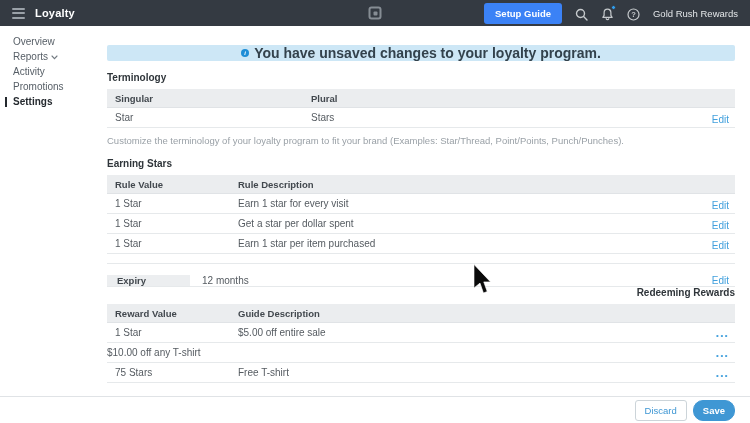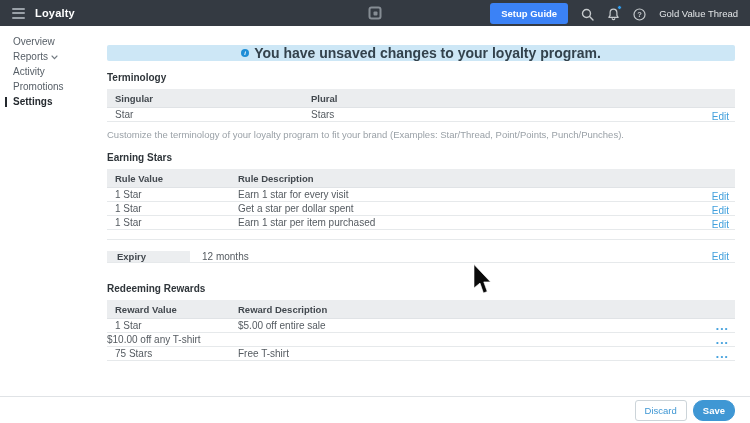--- a/index.html
+++ b/index.html
@@ -40,21 +40,21 @@
   .banner-icon { width:8px; height:8px; border-radius:50%; background:#1e8dd6; color:#fff;
     font-size:6px; font-weight:bold; line-height:8px; text-align:center; font-style:italic; }
   .banner-text { font-size:14px; color:#33424c; font-weight:bold; }
 
   .section-heading { font-size:10px; font-weight:bold; color:#2f353a; margin-top:11px; margin-bottom:6px; }
 
   .tbl { width:100%; }
   .thead { display:flex; align-items:center; height:19px; background:#ebedef;
     border-bottom:1px solid #e0e3e6; }
   .th { font-size:9.5px; font-weight:bold; color:#42484e; }
-  .trow { display:flex; align-items:center; height:14px; border-bottom:1px solid #e6e9eb;
+  .trow { display:flex; align-items:center; height:20px; border-bottom:1px solid #e6e9eb;
     background:#fff; }
   .td { font-size:10px; color:#555b61; }
   .pad { padding-left:8px; }
   .c1-term { width:204px; flex:none; }
   .c1 { width:131px; flex:none; }
   .cfill { flex:1; }
   .caction { flex:none; width:60px; text-align:right; padding-right:6px; }
   .edit-link { font-size:10px; color:#42a0dd; text-decoration:none; cursor:pointer; }
   .ellipsis-btn { font-size:8px; color:#42a0dd; letter-spacing:1.5px; cursor:pointer;
     background:none; border:none; padding:0; line-height:8px; }
@@ -63,21 +63,21 @@
 
   .expiry-row { margin-top:9px; display:flex; align-items:flex-end; height:24px;
     border-top:1px solid #e6e9eb; border-bottom:1px solid #e6e9eb; }
   .expiry-label { width:83px; flex:none; background:#eceef0; display:flex; align-items:center;
     padding-left:10px; font-size:9.5px; font-weight:bold; color:#42484e; }
   .expiry-value { flex:1; display:flex; align-items:center; padding-left:12px;
     font-size:10px; color:#555b61; }
   .expiry-action { flex:none; width:60px; display:flex; align-items:center;
     justify-content:flex-end; padding-right:6px; }
 
-  .redeem-heading { margin-top:20px; }
+  .redeem-heading { margin-top:0;text-align:right; }
 
   
   .footer { position:fixed; left:0; bottom:0; width:750px; height:27px; background:#fff;
     border-top:1px solid #e0e3e6; display:flex; align-items:center; justify-content:flex-end;
     gap:6px; padding-right:15px; }
   .discard-btn { background:#fff; border:1px solid #ccd4d9; border-radius:3px; color:#3f97d4;
     font-size:9.5px; padding:4px 9px; cursor:pointer; }
   .save-btn { background:#3f97d4; border:1px solid #3f97d4; border-radius:10px; color:#fff;
     font-size:9.5px; font-weight:bold; padding:4px 9px; cursor:pointer; }
 
@@ -112,21 +112,21 @@
           <path d="M5.2 10.7a1.4 1.4 0 0 0 2.6 0" fill="none" stroke="#c6cacd" stroke-width="1.2" stroke-linecap="round"></path>
         </svg>
       <span class="notif-dot"></span>
     </span>
     <span class="tb-icon">
       <svg width="13" height="13" viewBox="0 0 13 13">
           <circle cx="6.5" cy="6.5" r="5.5" fill="none" stroke="#c6cacd" stroke-width="1.2"></circle>
           <text x="6.5" y="9.2" text-anchor="middle" font-size="7.5" font-family="Liberation Sans, sans-serif" fill="#c6cacd" font-weight="bold">?</text>
         </svg>
     </span>
-    <span class="account-name">Gold Value Thread</span>
+    <span class="account-name">Gold Rush Rewards</span>
   </div>
 </header>
 
 <nav class="sidebar">
   <div class="side-item">
     <span>Overview</span>
   </div>
   <div class="side-item">
     <span>Reports</span>
     <svg class="chev" width="7" height="5" viewBox="0 0 7 5">
@@ -196,21 +196,21 @@
     <div class="expiry-value">12 months</div>
     <div class="expiry-action">
         <a class="edit-link">Edit</a>
       </div>
   </div>
 
   <h2 class="section-heading redeem-heading">Redeeming Rewards</h2>
   <div class="tbl">
     <div class="thead">
       <div class="th c1 pad">Reward Value</div>
-      <div class="th cfill">Reward Description</div>
+      <div class="th cfill">Guide Description</div>
       <div class="caction"></div>
     </div>
     <div class="trow">
       <div class="td c1 pad">1 Star</div>
       <div class="td cfill">$5.00 off entire sale</div>
       <div class="caction"><button class="ellipsis-btn">•••</button></div>
     </div>
     <div class="trow">
       <div class="td cfill">$10.00 off any T-shirt</div>
       <div class="caction"><button class="ellipsis-btn">•••</button></div>

